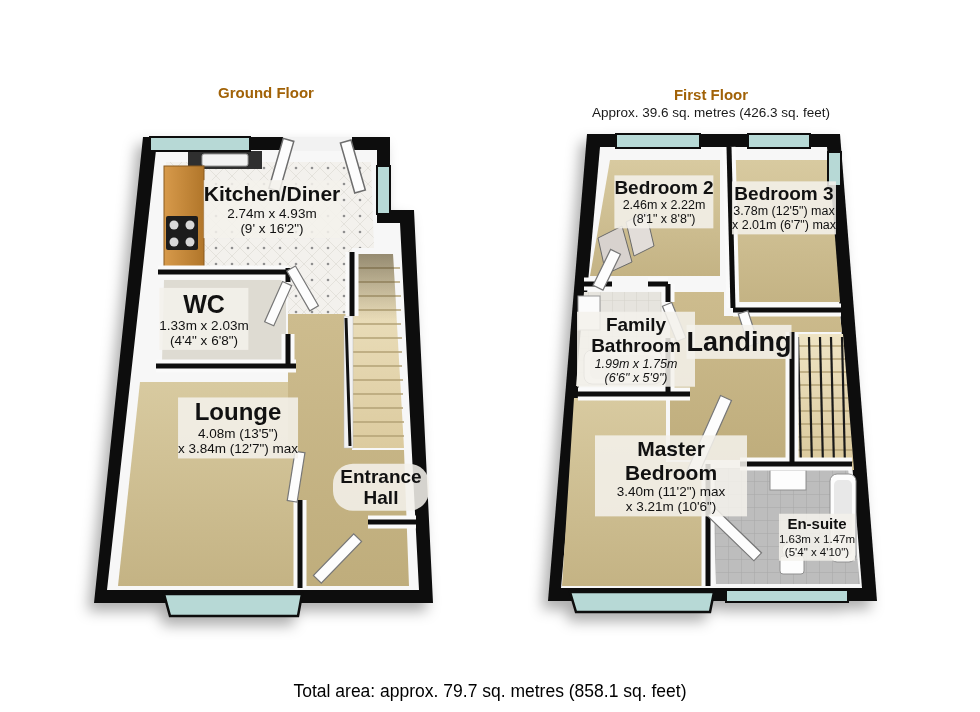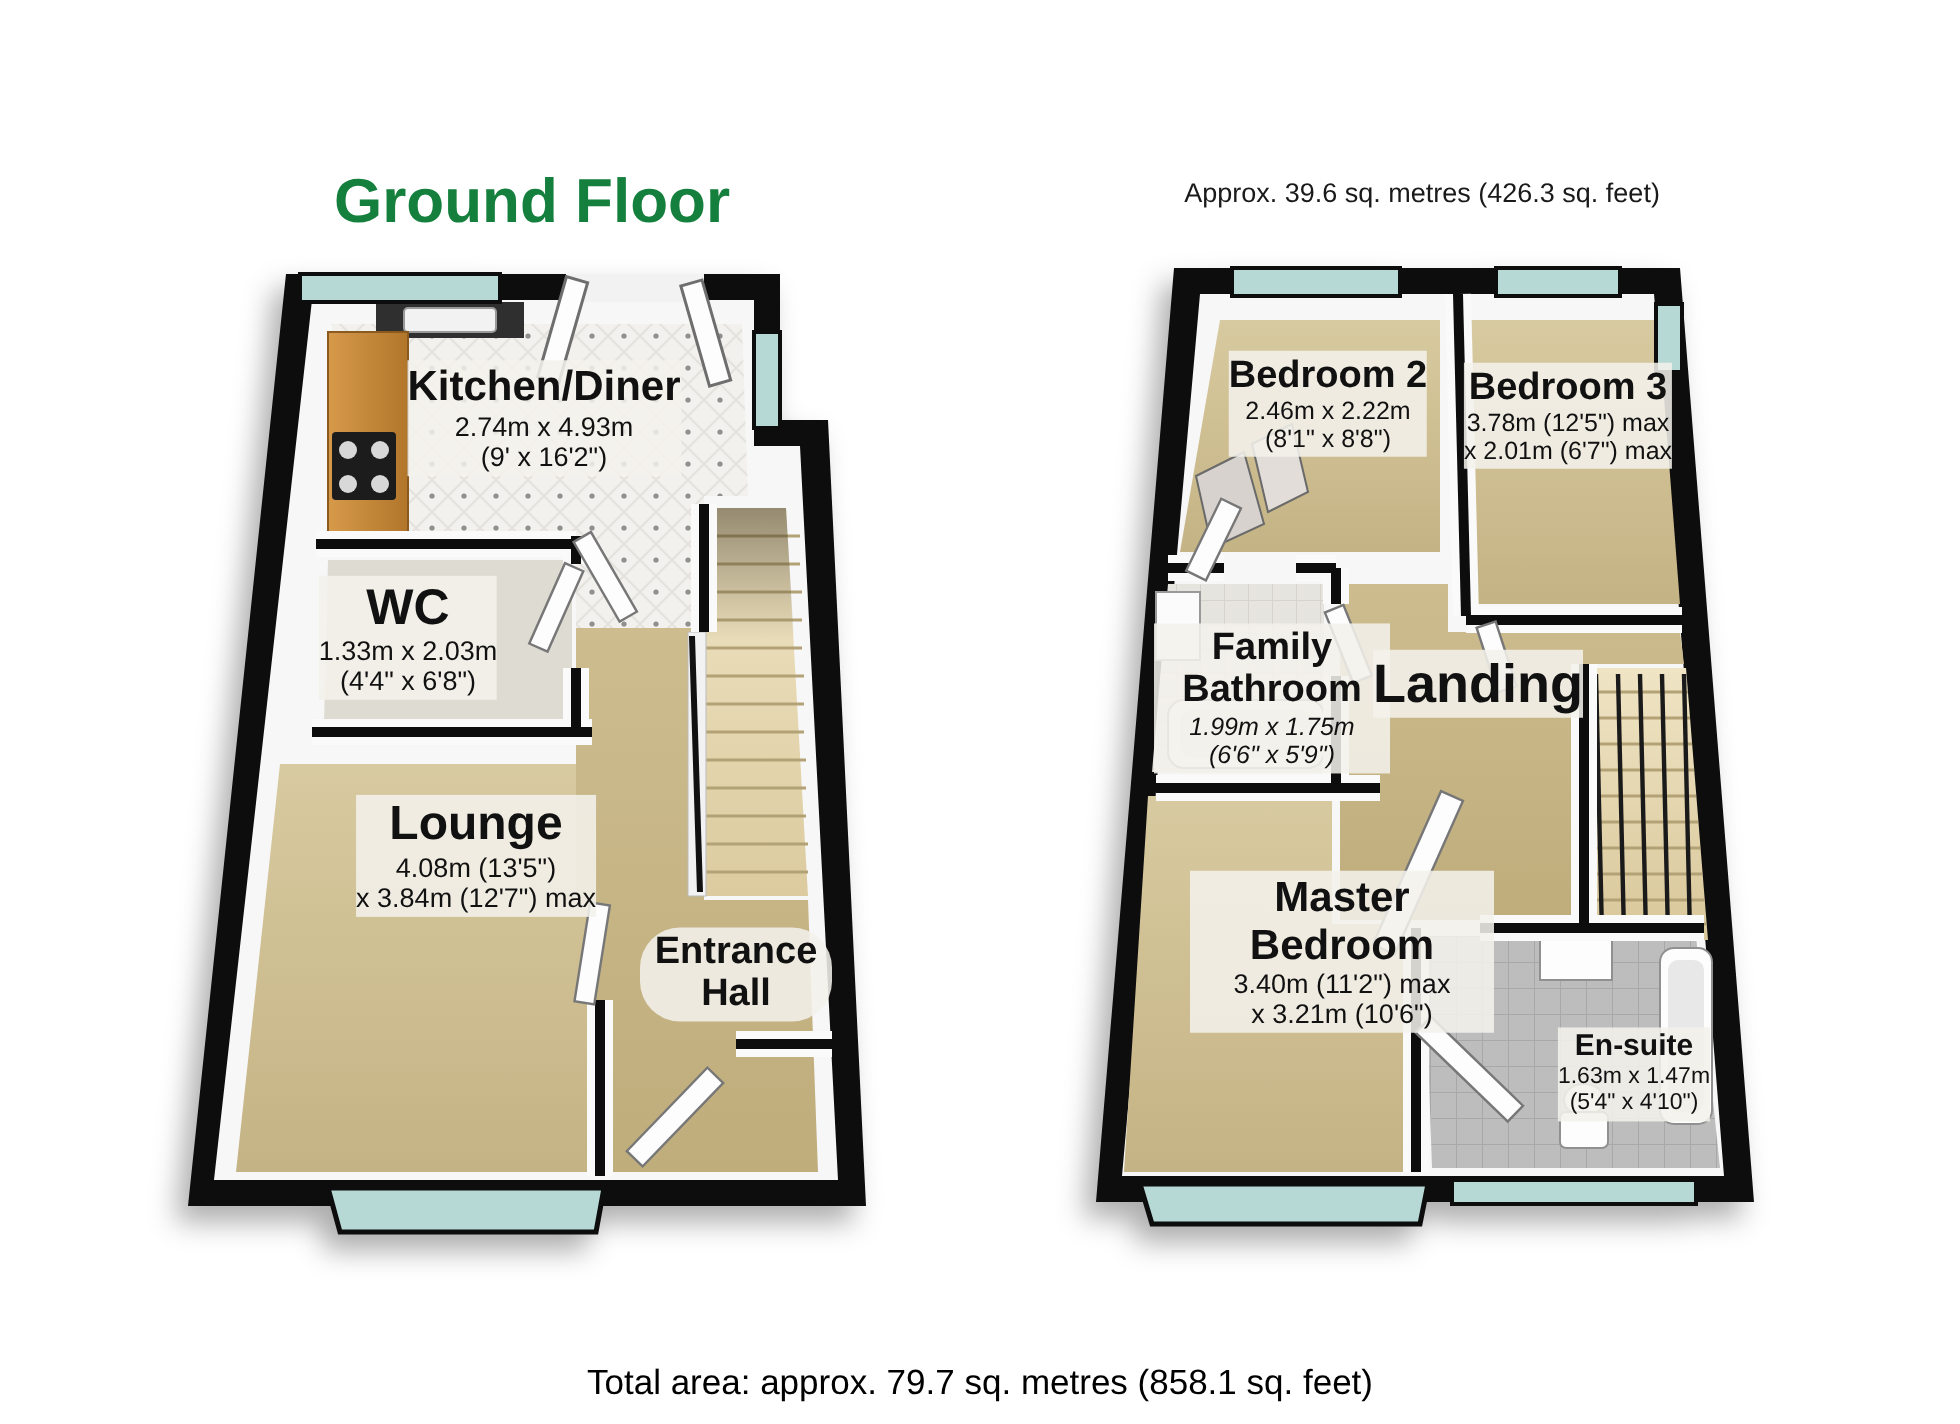--- a/index.html
+++ b/index.html
@@ -5,36 +5,36 @@
   html,body{margin:0;padding:0;}
   body{
     width:980px;height:712px;position:relative;background:#ffffff;
     font-family:"Liberation Sans",sans-serif;overflow:hidden;color:#141414;
   }
   svg.plan{position:absolute;filter:drop-shadow(-6px 8px 7px rgba(0,0,0,0.32));}
   #ground-svg{left:70px;top:125px;}
   #first-svg{left:535px;top:122px;}
 
   .floor-title{position:absolute;transform:translateX(-50%);text-align:center;white-space:nowrap;}
-  .floor-title .t{font-size:31px;font-weight:bold;color:#15803d;line-height:1.05;}
+  .floor-title .t{font-size:15px;font-weight:bold;color:#a16207;line-height:1.05;}
   .floor-title .s{font-size:13.5px;margin-top:2px;color:#1a1a1a;}
   .ft-ground{left:266px;top:85px;}
   .ft-first{left:711px;top:87px;}
 
   .room-label{
     position:absolute;transform:translate(-50%,-50%);
     background:rgba(243,241,235,0.87);
     text-align:center;line-height:1.12;padding:2px 0;color:#111;
   }
   .room-label .name{font-weight:bold;font-size:20px;}
   .room-label .dim{font-size:13.5px;}
   .l-kitchen{left:272px;top:209px;white-space:nowrap;}  .l-kitchen .name{font-size:21px;}
   .l-wc{left:204px;top:319px;white-space:nowrap;}       .l-wc .name{font-size:25px;}
   .l-lounge{left:238px;top:428px;white-space:nowrap;}   .l-lounge .name{font-size:24px;}
-  .l-entrance{left:368px;top:487px;width:96px;border-radius:20px;}         .l-entrance .name{font-size:19px;}
+  .l-entrance{left:381px;top:487px;width:96px;border-radius:20px;}         .l-entrance .name{font-size:19px;}
   .l-bed2{left:664px;top:202px;white-space:nowrap;}     .l-bed2 .name{font-size:19px;} .l-bed2 .dim{font-size:12.5px;}
   .l-bed3{left:784px;top:208px;white-space:nowrap;}     .l-bed3 .name{font-size:19px;} .l-bed3 .dim{font-size:12.5px;}
   .l-bath{left:636px;top:349px;width:118px;}            .l-bath .name{font-size:19px;} .l-bath .dim{font-size:12.5px;font-style:italic;}
   .l-landing{left:739px;top:342px;white-space:nowrap;}  .l-landing .name{font-size:27px;}
   .l-master{left:671px;top:476px;width:152px;}          .l-master .name{font-size:21px;}
   .l-ensuite{left:817px;top:537px;white-space:nowrap;}  .l-ensuite .name{font-size:15px;} .l-ensuite .dim{font-size:11.5px;}
 
   .total-area{
     position:absolute;left:490px;top:681px;transform:translateX(-50%);
     font-size:17.5px;color:#000000;white-space:nowrap;
@@ -314,20 +314,21 @@
     <rect x="828" y="152" width="13" height="34" fill="#b7d9d6" stroke="#0d0d0d" stroke-width="2"></rect>
     <polygon points="570,592 714,592 710,612 576,612" fill="#b7d9d6" stroke="#0d0d0d" stroke-width="2.5"></polygon>
     <rect x="726" y="590" width="122" height="12" fill="#b7d9d6" stroke="#0d0d0d" stroke-width="2"></rect>
   </g>
 </svg>
 
 <div class="floor-title ft-ground">
   <div class="t">Ground Floor</div>
 </div>
 <div class="floor-title ft-first">
+  <div class="t">First Floor</div>
   <div class="s">Approx. 39.6 sq. metres (426.3 sq. feet)</div>
 </div>
 
 <div class="room-label l-kitchen">
   <div class="name">Kitchen/Diner</div>
   <div class="dim">2.74m x 4.93m</div>
   <div class="dim">(9' x 16'2")</div>
 </div>
 <div class="room-label l-wc">
   <div class="name">WC</div>

